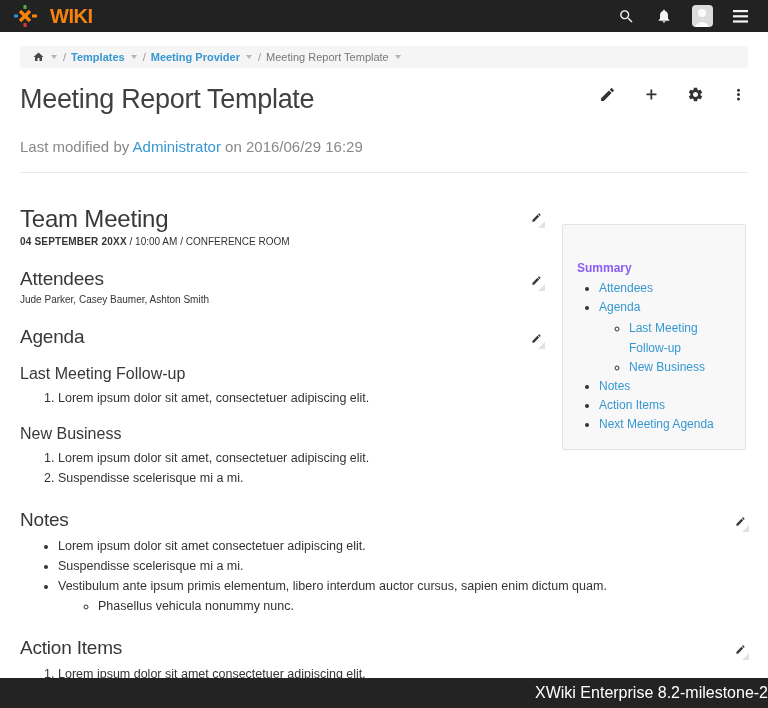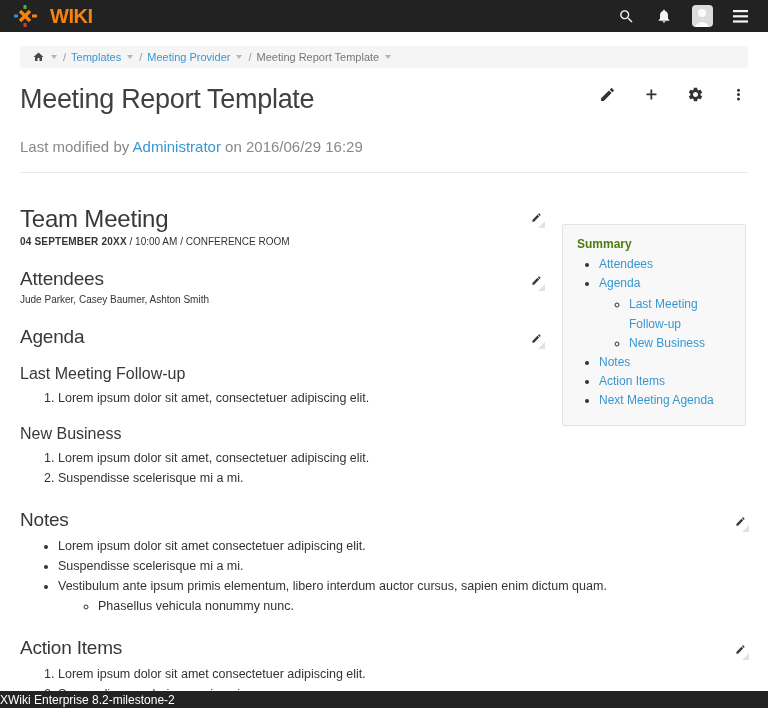--- a/index.html
+++ b/index.html
@@ -56,21 +56,21 @@
     background: #f5f5f5;
     border-radius: 4px;
     padding: 5px 12px;
     font-size: 11px;
     color: #888;
     display: flex;
     align-items: center;
     gap: 5px;
     height: 22px;
   }
-  .breadcrumb a { color: #3697d1; text-decoration: none; font-weight: 400; cursor: pointer; }
+  .breadcrumb a { color: #3697d1; text-decoration: none; font-weight: 700; cursor: pointer; }
   .crumb-current { color: #777; }
   .caret {
     display: inline-block; width: 0; height: 0;
     border-left: 3px solid transparent; border-right: 3px solid transparent;
     border-top: 4px solid #b5b5b5;
     margin: 0 1px;
     cursor: pointer;
   }
   .crumb-sep { color: #999; }
 
@@ -99,21 +99,21 @@
   .summary-box {
     float: right;
     width: 184px;
     background: #f8f8f8;
     border: 1px solid #e3e3e3;
     border-radius: 2px;
     padding: 12px 10px 14px 14px;
     margin: 19px 2px 14px 18px;
     font-size: 12px;
   }
-  .summary-title { font-weight: 700; color: #4d7c0f; font-size: 12px; }
+  .summary-title { font-weight: 700; color: #8b5cf6; font-size: 12px; margin-top: 24px; }
   .summary-box ul { list-style: disc; padding-left: 22px; margin-top: 4px; }
   .summary-box ul ul { list-style: circle; padding-left: 30px; margin-top: 2px; }
   .summary-box li { line-height: 1.55; color: #333; }
   .summary-box a { color: #3697d1; text-decoration: none; cursor: pointer; }
 
   .doc-h1 { font-size: 24px; font-weight: 400; color: #383838; margin: 32px 0 3px; letter-spacing: -0.2px; }
   .doc-h2 { font-size: 19px; font-weight: 400; color: #383838; margin: 21px 0 4px; letter-spacing: -0.2px; }
   .doc-h3 { font-size: 16px; font-weight: 400; color: #383838; margin: 17px 0 2px; }
   .meta-line { font-size: 11px; color: #888; margin-bottom: 4px; }
   .meta-line b { color: #333; letter-spacing: 0.2px; }
@@ -134,25 +134,25 @@
     position: absolute; right: -1px; bottom: -2px;
     width: 0; height: 0;
     border-left: 7px solid transparent;
     border-bottom: 7px solid #e2e2e2;
   }
   .section-edit svg { position: relative; z-index: 1; }
 
   
   .bottom-bar {
     position: absolute; left: 0; right: 0; bottom: 0;
-    height: 17px;
+    height: 30px;
     background: #232323;
     color: #ffffff;
-    font-size: 12px;
-    display: flex; align-items: center; justify-content: flex-start;
+    font-size: 16px;
+    display: flex; align-items: center; justify-content: flex-end;
   }
 </style>
 </head>
 <body>
 
 <nav class="navbar">
   <a class="logo">
     <span style="display:flex;">
       <svg width="26" height="26" viewBox="0 0 26 26">
         <g stroke-linecap="butt">

